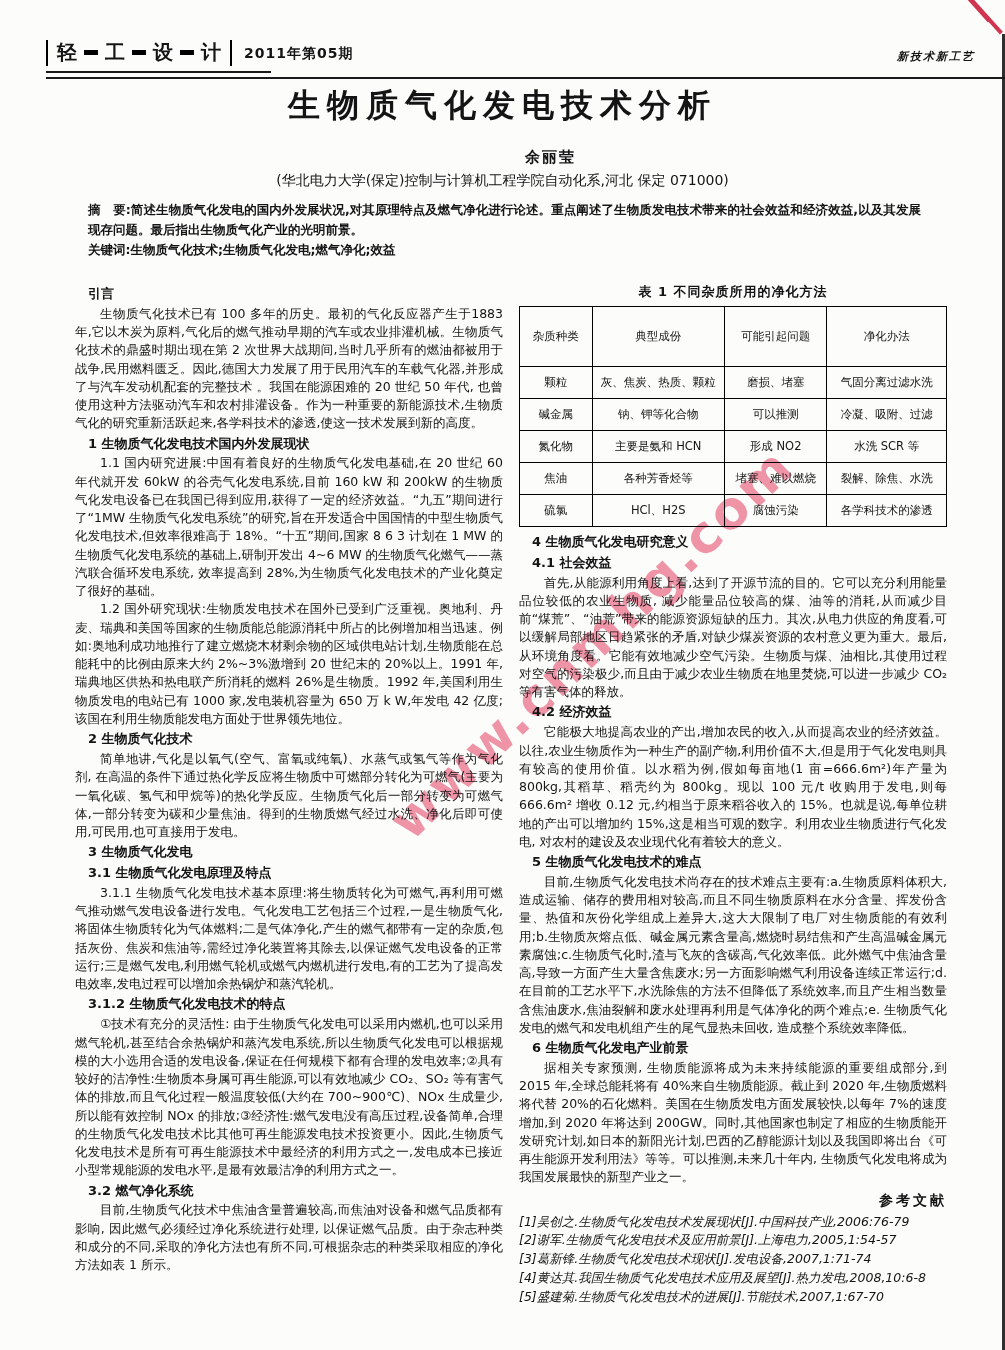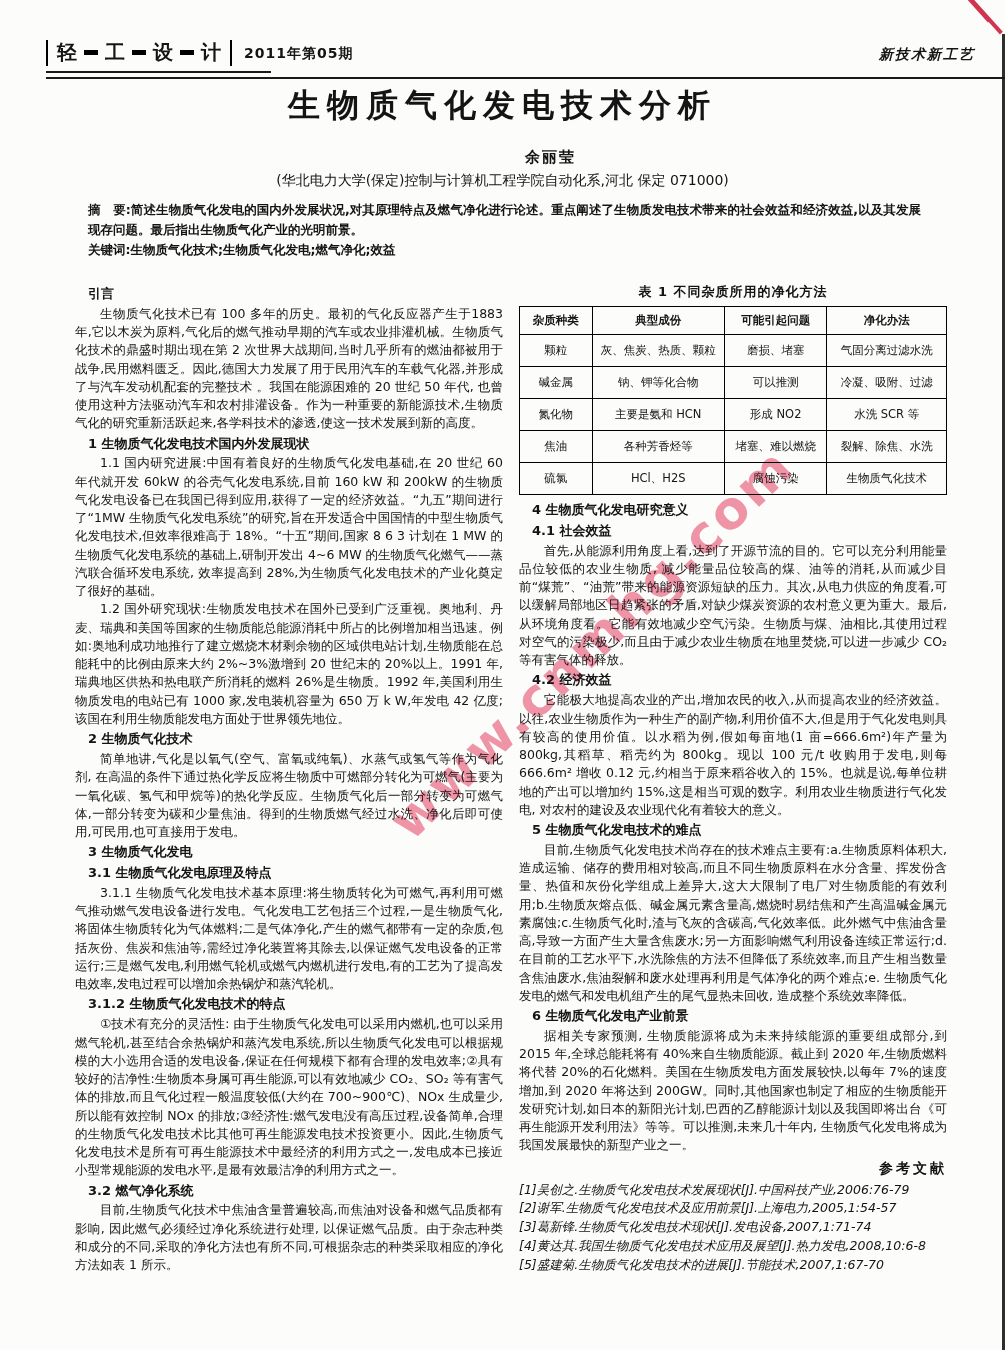--- a/index.html
+++ b/index.html
@@ -8,42 +8,42 @@
     background:#fcfcfa;color:#141414;overflow:hidden;
     font-family:"DejaVu Sans",sans-serif;
   }
   
   .hdr{position:absolute;top:40px;left:46px;right:30px;display:flex;justify-content:space-between;align-items:flex-end;}
   .hdr-left{display:flex;align-items:flex-end;}
   .badge{display:inline-flex;align-items:center;gap:7px;border-left:2.5px solid #000;border-right:2.5px solid #000;padding:2px 9px 4px;font-size:20px;font-weight:bold;line-height:1;}
   .badge b{font-weight:bold;}
   .dash{width:14px;height:5px;background:#000;display:inline-block;}
   .issue{font-size:14px;font-weight:bold;margin-left:12px;padding-bottom:3px;letter-spacing:1px;}
-  .hdr-right{font-size:14px;font-weight:600;font-style:italic;letter-spacing:2px;padding-bottom:2px;}
+  .hdr-right{font-size:11px;font-weight:600;font-style:italic;letter-spacing:2px;padding-bottom:2px;}
   .hdr-rule{position:absolute;top:77px;left:46px;right:0;height:2px;background:#1a1a1a;}
   .badge-rule{position:absolute;top:71px;left:46px;width:225px;height:2px;background:#1a1a1a;}
   
   .title{position:absolute;top:84px;left:0;width:100%;text-align:center;font-size:32px;font-weight:900;letter-spacing:7px;margin:0;}
   .author{position:absolute;top:148px;left:0;width:100%;text-align:center;font-size:15px;font-weight:bold;letter-spacing:2px;padding-left:48px;}
   .affil{position:absolute;top:172px;left:0;width:100%;text-align:center;font-size:14px;}
   
   .abstract{position:absolute;top:200px;left:88px;right:84px;font-size:12.5px;font-weight:bold;line-height:1.58;text-align:justify;}
   .abstract p{margin:0;}
   .abstract .lbl{font-weight:900;}
   
   .cols{position:absolute;top:283px;left:75px;right:58px;display:flex;gap:16px;}
   .col{flex:1;min-width:0;}
   .para{margin:0;text-indent:2em;text-align:justify;font-size:12.5px;line-height:1.46;}
   .sec{margin:2px 0 1px;text-indent:1em;font-weight:bold;font-size:13px;line-height:1.45;}
   .sec.plain{font-weight:bold;}
   
   .tbl-caption{text-align:center;font-weight:bold;font-size:13px;margin:0 0 5px;letter-spacing:1px;}
   table.tbl{width:100%;border-collapse:collapse;table-layout:fixed;margin-bottom:6px;}
   table.tbl th,table.tbl td{border:1.7px solid #000;text-align:center;font-size:11.5px;padding:8px 2px;overflow:hidden;}
-  table.tbl th{padding:6px 2px;font-weight:bold;}
+  table.tbl th{padding:22px 2px;font-weight:normal;}
   .cw0{width:17%}.cw1{width:31%}.cw2{width:24%}.cw3{width:28%}
   
   .refs-heading{text-align:right;font-weight:bold;font-size:14px;margin:5px 0 3px;letter-spacing:3px;}
   .ref{margin:0;font-size:12.5px;line-height:1.5;font-style:italic;text-align:left;}
   
   .watermark{
     position:absolute;left:378px;top:808px;transform:rotate(-44deg);transform-origin:0 0;
     font-size:52px;font-weight:bold;letter-spacing:3px;color:rgba(228,62,98,0.55);
     white-space:nowrap;pointer-events:none;font-family:"DejaVu Sans",sans-serif;
   }
@@ -150,21 +150,21 @@
           <tr>
             <td>焦油</td>
             <td>各种芳香烃等</td>
             <td>堵塞、难以燃烧</td>
             <td>裂解、除焦、水洗</td>
           </tr>
           <tr>
             <td>硫氯</td>
             <td>HCl、H2S</td>
             <td>腐蚀污染</td>
-            <td>生物质气化技术</td>
+            <td>各学科技术的渗透</td>
           </tr>
         </tbody>
       </table>
 
       <p class="sec">4 生物质气化发电研究意义</p>
       <p class="sec">4.1 社会效益</p>
       <p class="para">首先,从能源利用角度上看,达到了开源节流的目的。它可以充分利用能量品位较低的农业生物质, 减少能量品位较高的煤、油等的消耗,从而减少目前“煤荒”、“油荒”带来的能源资源短缺的压力。其次,从电力供应的角度看,可以缓解局部地区日趋紧张的矛盾,对缺少煤炭资源的农村意义更为重大。最后,从环境角度看。它能有效地减少空气污染。生物质与煤、油相比,其使用过程对空气的污染极少,而且由于减少农业生物质在地里焚烧,可以进一步减少 CO₂ 等有害气体的释放。</p>
       <p class="sec">4.2 经济效益</p>
       <p class="para">它能极大地提高农业的产出,增加农民的收入,从而提高农业的经济效益。以往,农业生物质作为一种生产的副产物,利用价值不大,但是用于气化发电则具有较高的使用价值。以水稻为例,假如每亩地(1 亩=666.6m²)年产量为 800kg,其稻草、稻壳约为 800kg。现以 100 元/t 收购用于发电,则每 666.6m² 增收 0.12 元,约相当于原来稻谷收入的 15%。也就是说,每单位耕地的产出可以增加约 15%,这是相当可观的数字。利用农业生物质进行气化发电, 对农村的建设及农业现代化有着较大的意义。</p>
       <p class="sec">5 生物质气化发电技术的难点</p>

